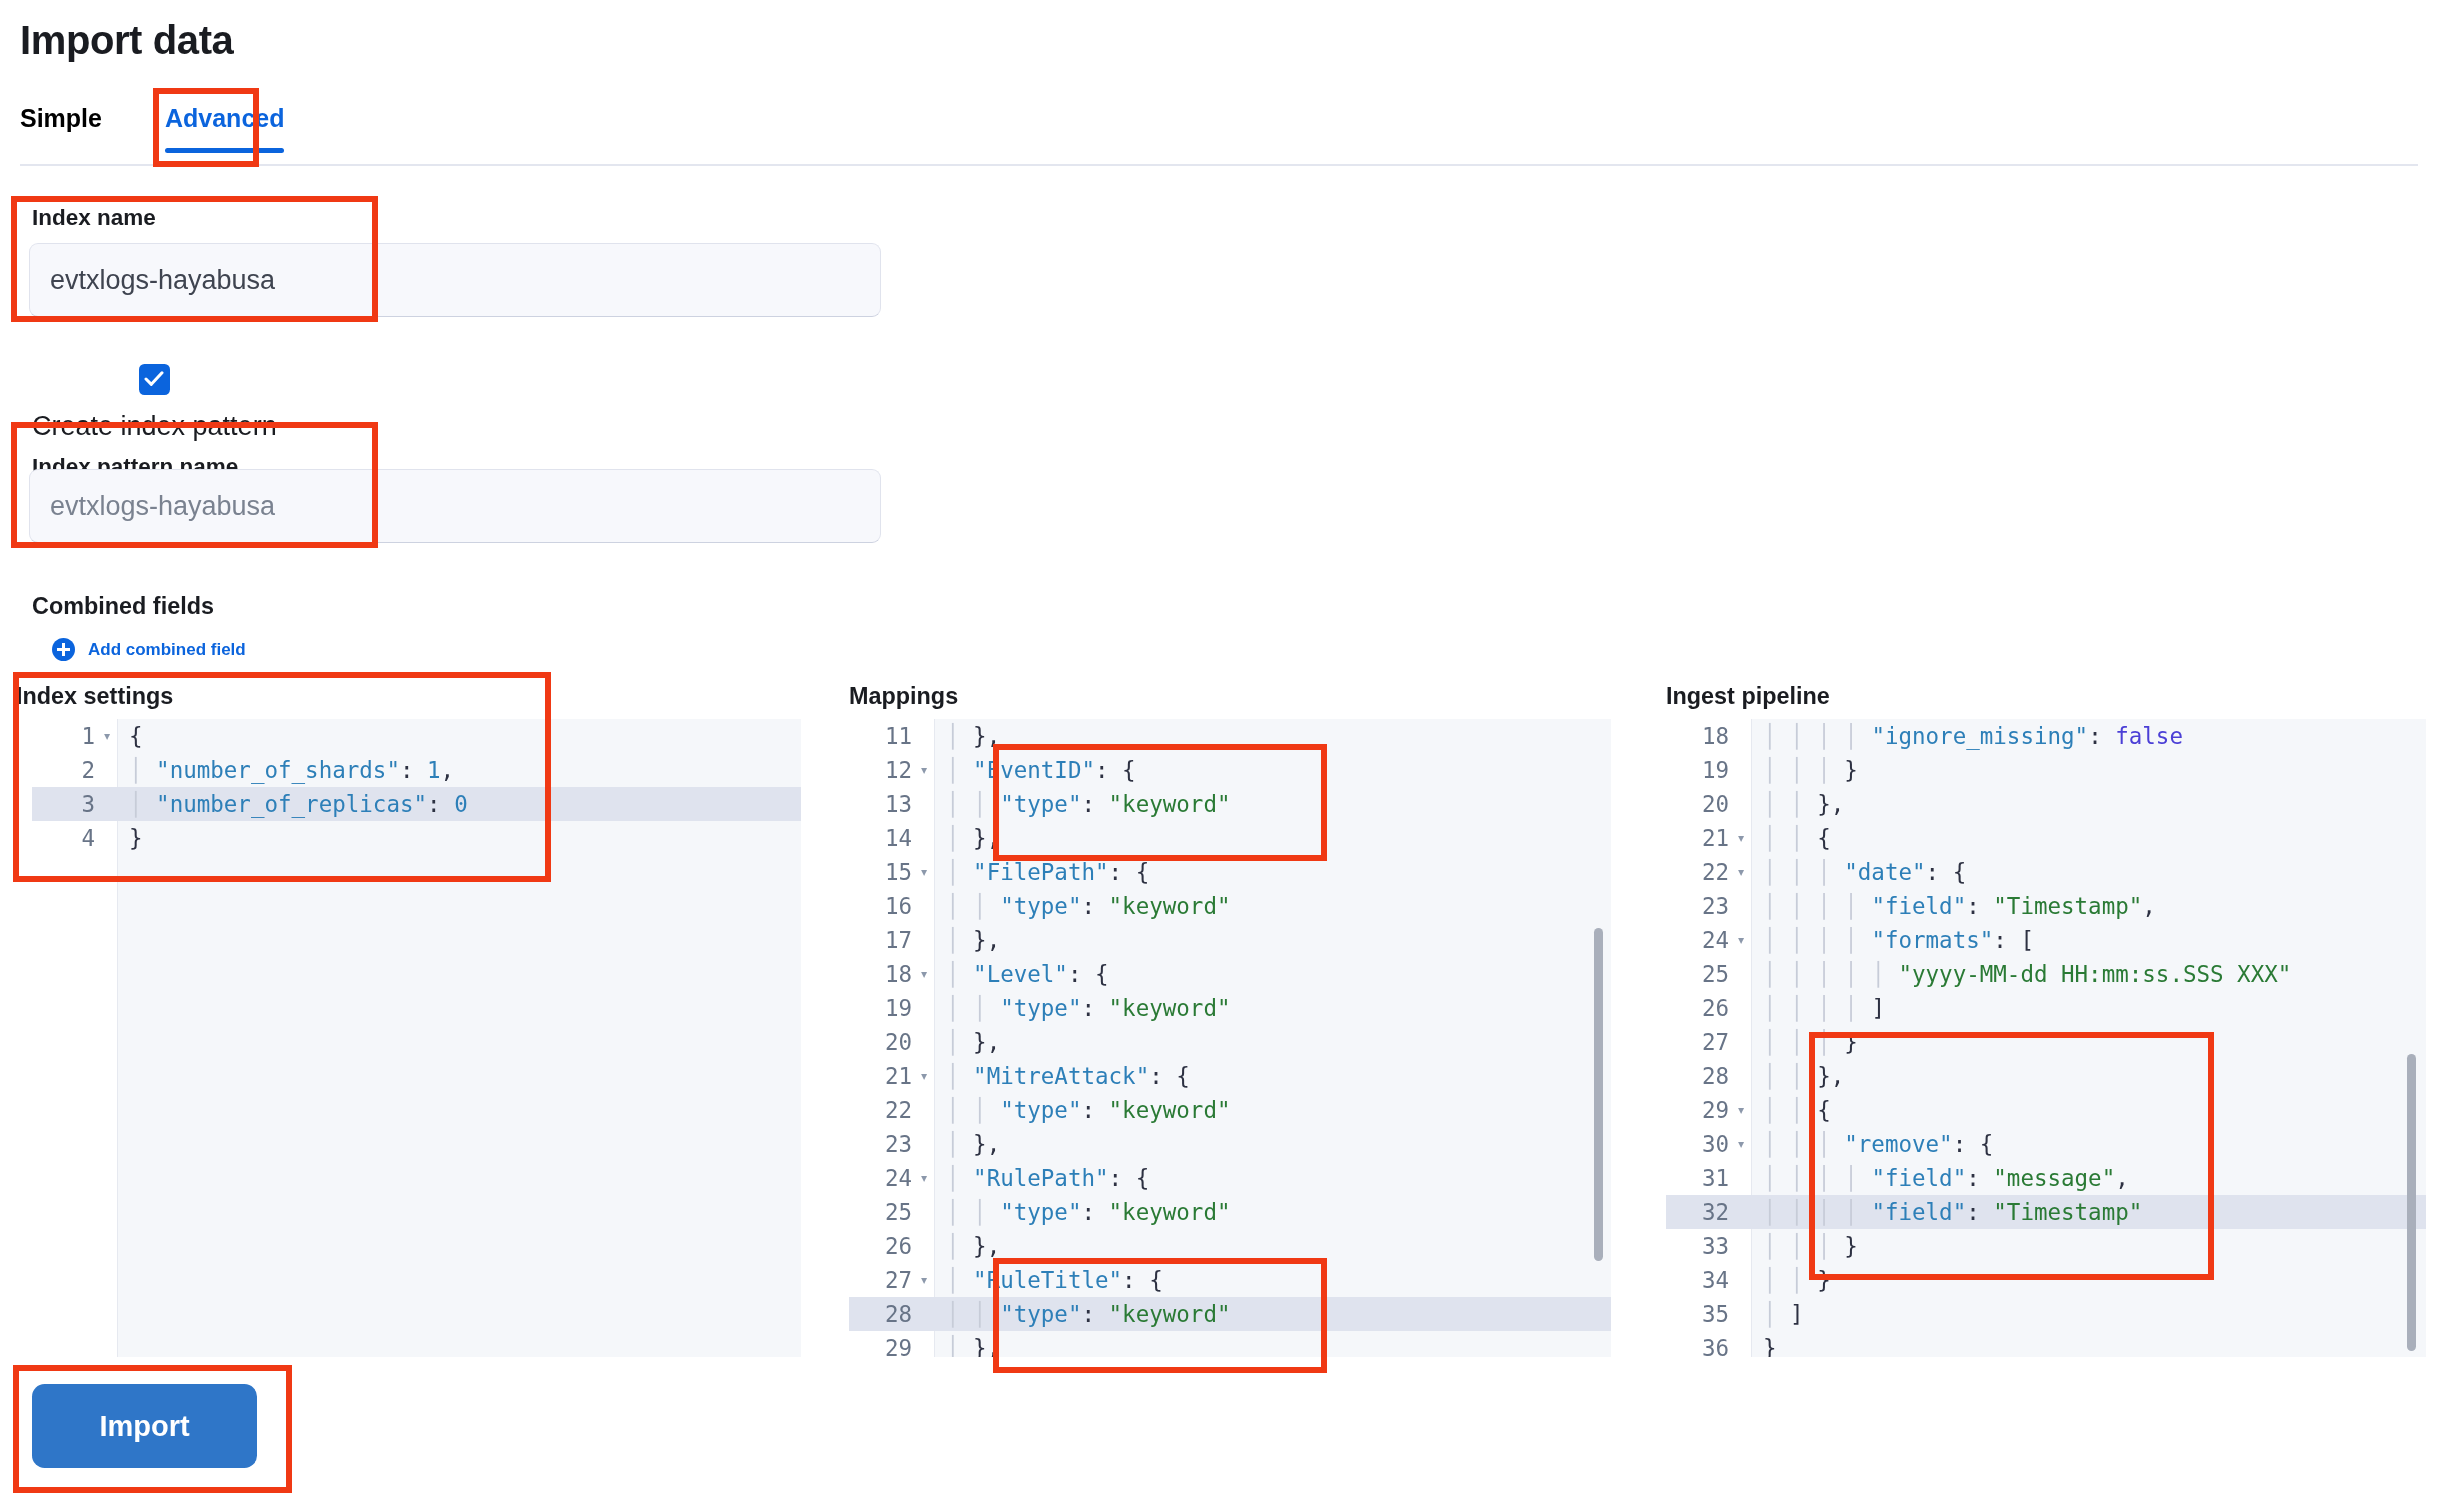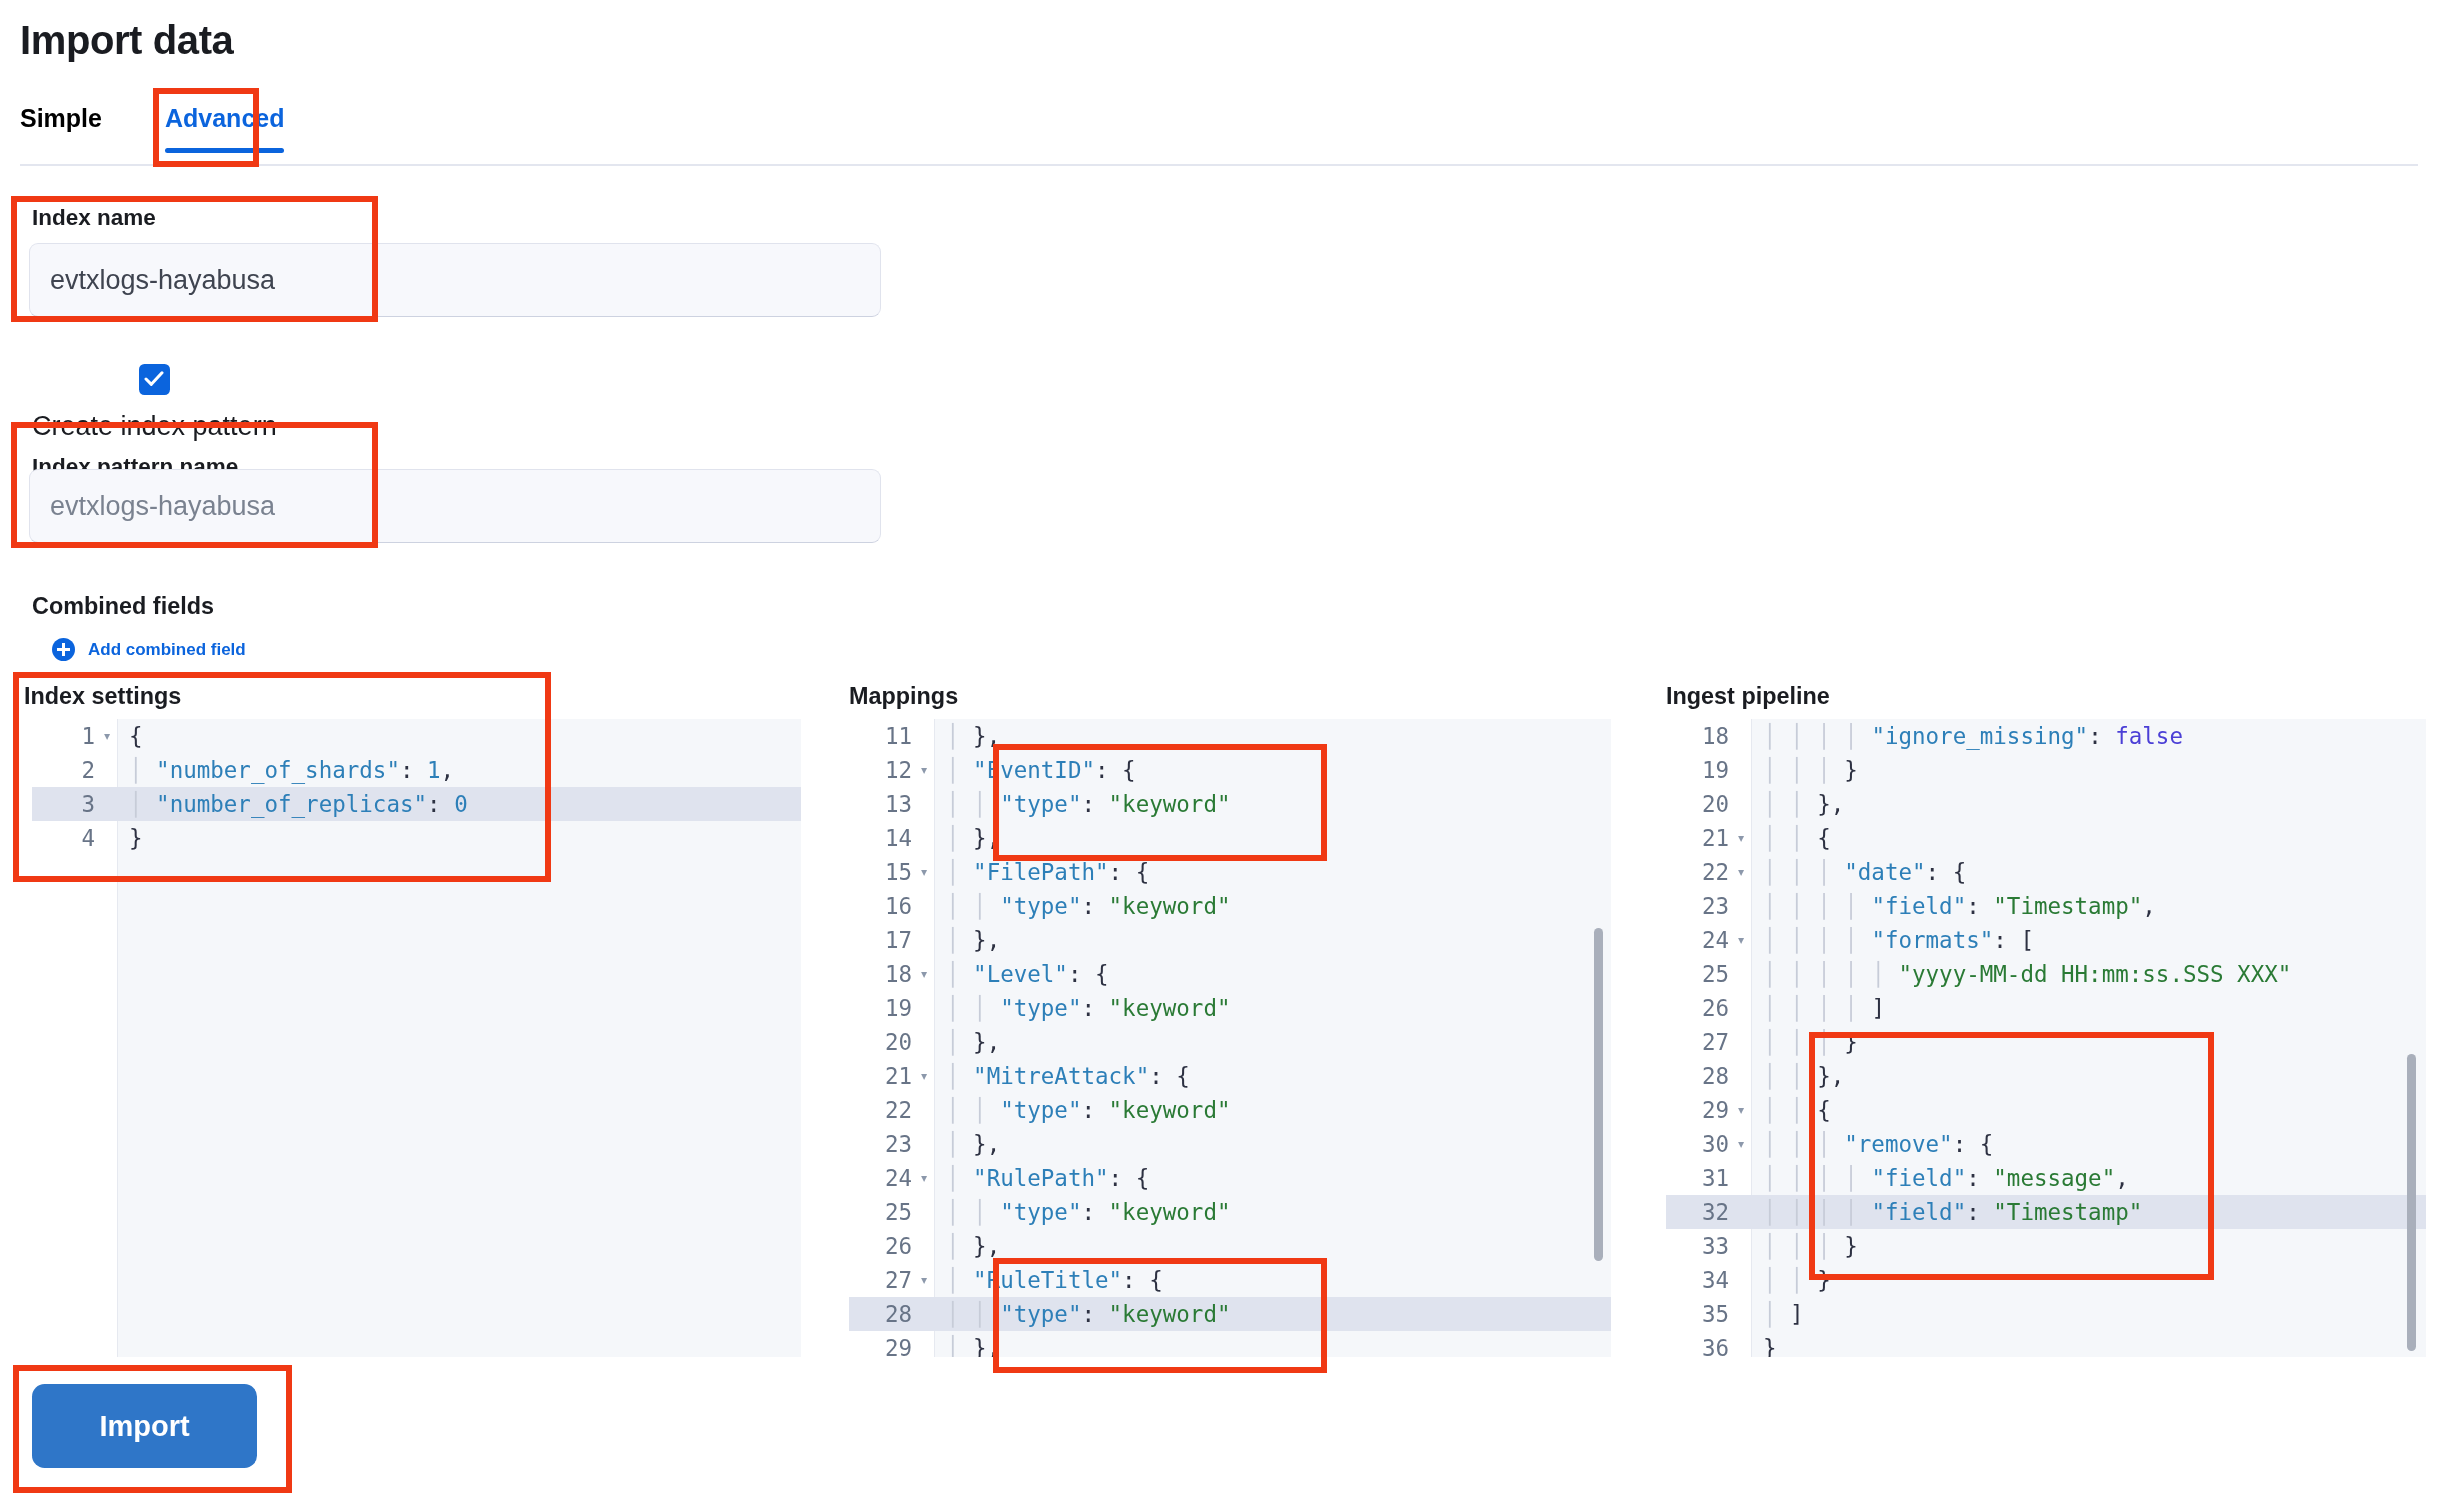--- a/index.html
+++ b/index.html
@@ -172,21 +172,21 @@
 
   <div class="field-label" style="left:32px; top:431px;margin-top:23px;">Index pattern name</div>
   <div class="text-input placeholder" style="left:29px; top:469px; width:852px; height:74px;">evtxlogs-hayabusa</div>
 
   <div class="section-title" style="left:32px; top:593px;">Combined fields</div>
   <div class="link-row">
     <span class="plus-icon"></span>
     <span class="link-text">Add combined field</span>
   </div>
 
-  <div class="editor-title" style="left:24px; top:683px;">Index settings</div>
+  <div class="editor-title" style="left:16px; top:683px;">Index settings</div>
   <div class="editor" id="ed-index-settings" style="left:32px; top:719px; width:769px; height:638px;">
     <div class="gutter-bg"></div>
   <div class="code-line"><span class="ln">1</span><span class="fold">▾</span><span class="src"><span class="p">{</span></span></div>
       <div class="code-line"><span class="ln">2</span><span class="src"><span class="gd">│</span> <span class="k">"number_of_shards"</span><span class="p">:</span><span class="p"> </span><span class="n">1</span><span class="p">,</span></span></div>
       <div class="code-line hl"><span class="ln">3</span><span class="src"><span class="gd">│</span> <span class="k">"number_of_replicas"</span><span class="p">:</span><span class="p"> </span><span class="n">0</span></span></div>
       <div class="code-line"><span class="ln">4</span><span class="src"><span class="p">}</span></span></div>
     </div>
 
   <div class="editor-title" style="left:849px; top:683px;">Mappings</div>
   <div class="editor" id="ed-mappings" style="left:849px; top:719px; width:762px; height:638px;">

